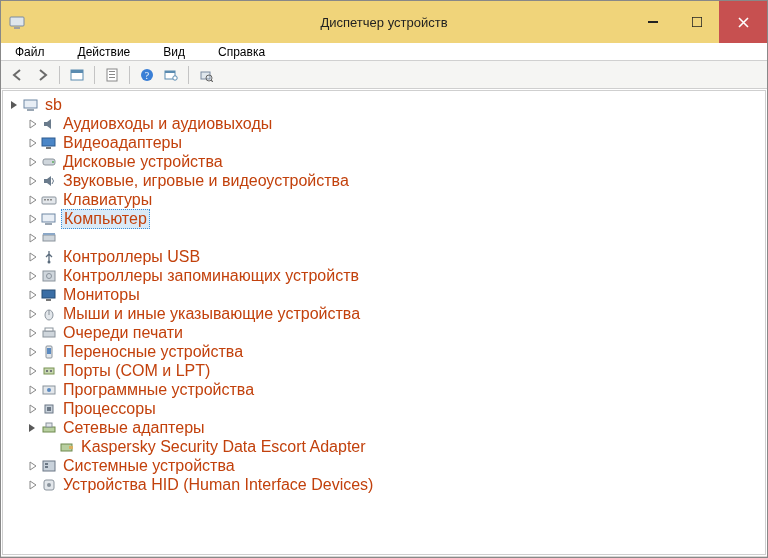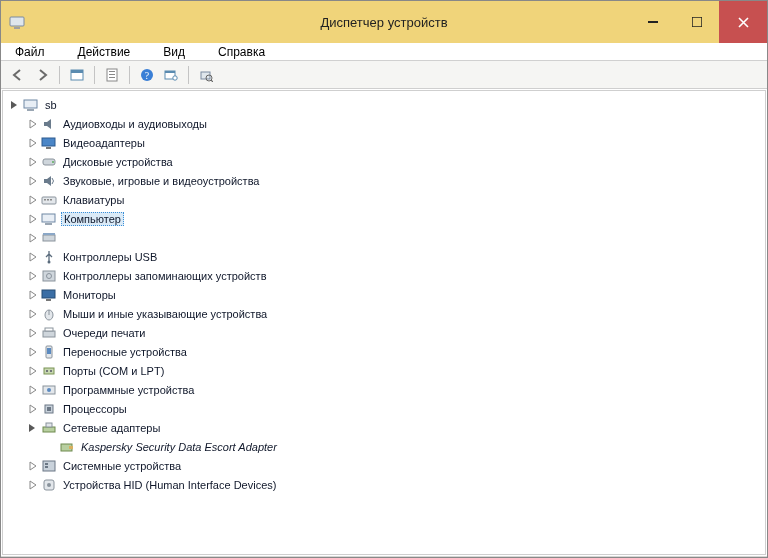--- a/index.html
+++ b/index.html
@@ -113,31 +113,31 @@
   }
   .arrow svg { display:block; }
   .arrow-spacer { width: 14px; display:inline-block; }
   .node-icon {
     width: 16px; height: 16px;
     display: inline-flex;
     align-items:center; justify-content:center;
     margin-right: 4px;
   }
   .node-label {
-    font-size: 11px;
-    color: #0f172a;
+    font-size: 16px;
+    color: #c2410c;
     padding: 0 2px;
   }
   .node.selected .node-label {
     border: 1px dotted #3a8fd8;
     background: #daeaf7;
   }
   .indent-0 { padding-left: 0px; }
   .indent-1 { padding-left: 18px; }
-  .indent-2 { padding-left: 36px; font-style: italic; }
+  .indent-2 { padding-left: 36px; }
   
   .status-bar {
     height: 10px;
     background: #f3f3f1;
     border-top: 1px solid #d6d6d4;
   }
 </style>
 </head>
 <body>
 

